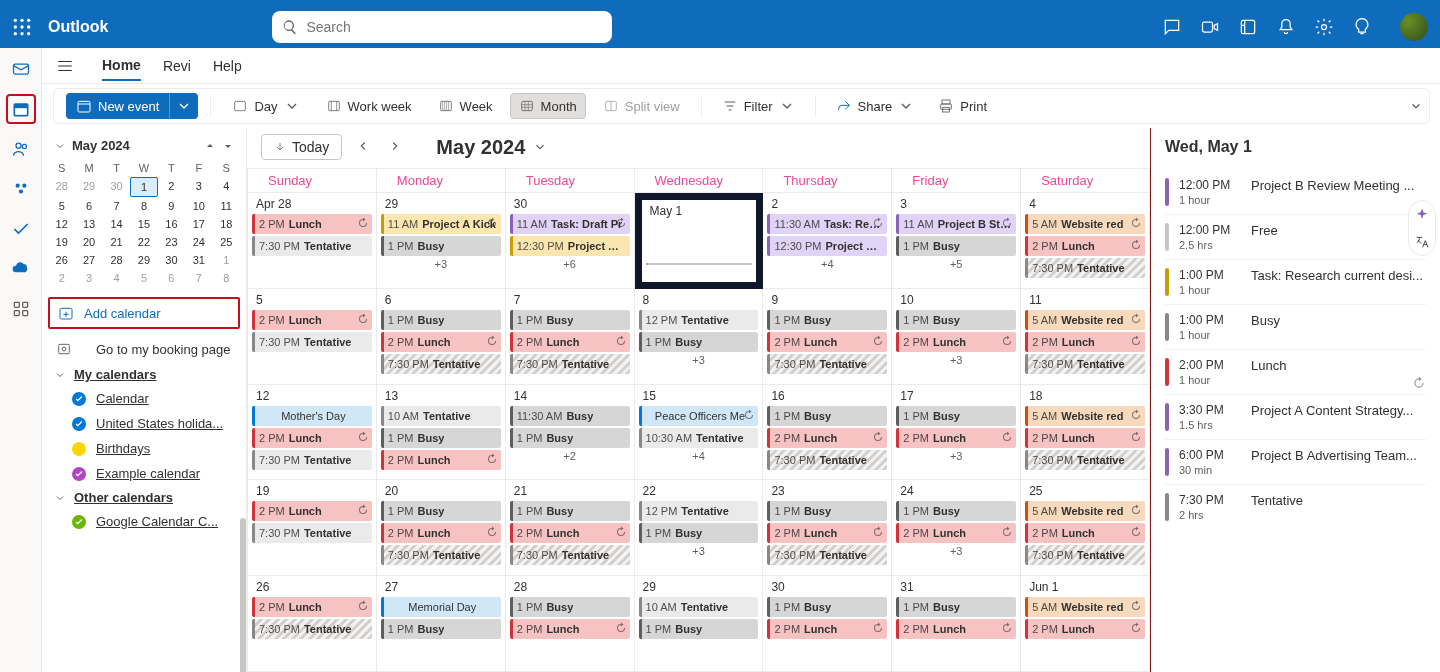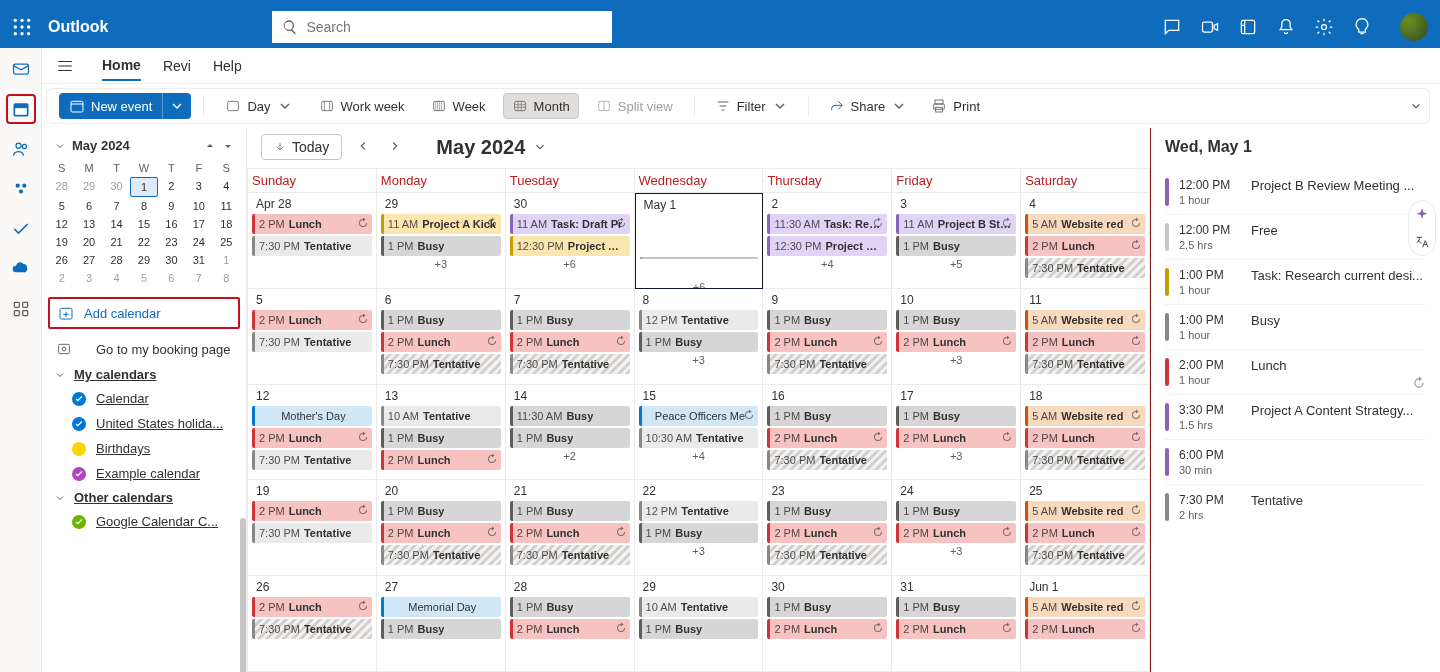--- a/index.html
+++ b/index.html
@@ -3,21 +3,21 @@
 <meta charset="utf-8">
 <style>
 * { margin: 0; padding: 0; box-sizing: border-box; }
 body { font-family: "Segoe UI", -apple-system, sans-serif; font-size: 14px; color: #323130; background: #fff; overflow: hidden; width: 1440px; height: 672px; }
 
 
 .header { height: 54px; background: #0f6cbd; display: flex; align-items: center; padding: 0 12px; color: #fff; }
 .header .waffle { width: 20px; height: 20px; margin-right: 16px; cursor: pointer; fill: #fff; }
 .header .brand { font-size: 16px; font-weight: 600; margin-right: 24px; }
 .header .search { flex: 0 0 340px; margin-left: 140px; }
-.header .search-box { background: #fff; height: 32px; border-radius: 0; display: flex; align-items: center; padding: 0 10px; }
+.header .search-box { background: #fff; height: 32px; border-radius: 8px; display: flex; align-items: center; padding: 0 10px; }
 .header .search-box svg { width: 16px; height: 16px; fill: #605e5c; margin-right: 8px; }
 .header .search-box input { border: none; outline: none; font-size: 14px; flex: 1; background: transparent; }
 .header .spacer { flex: 1; }
 .header .hicons { display: flex; gap: 18px; align-items: center; }
 .header .hicons svg { width: 20px; height: 20px; fill: #fff; cursor: pointer; }
 .header .avatar { width: 28px; height: 28px; border-radius: 50%; background: radial-gradient(circle at 30% 30%, #6b8e23, #2e4b1f); margin-left: 10px; }
 
 
 .rail { position: absolute; left: 0; top: 48px; width: 42px; height: calc(100% - 48px); background: #faf9f8; border-right: 1px solid #edebe9; display: flex; flex-direction: column; align-items: center; padding-top: 6px; gap: 10px; }
 .rail .ritem { width: 30px; height: 30px; display: flex; align-items: center; justify-content: center; border-radius: 4px; cursor: pointer; }
@@ -27,21 +27,21 @@
 
 .main { position: absolute; left: 42px; top: 48px; right: 0; bottom: 0; display: flex; flex-direction: column; background: #fff; }
 
 
 .menubar { height: 36px; display: flex; align-items: center; padding: 0 14px; gap: 22px; border-bottom: 1px solid #edebe9; font-size: 14px; }
 .menubar .hamburger { width: 18px; height: 18px; margin-right: 6px; }
 .menubar .mitem { font-weight: 400; color: #323130; cursor: pointer; padding-bottom: 6px; margin-top: 6px; }
 .menubar .mitem.active { font-weight: 600; border-bottom: 2px solid #0f6cbd; }
 
 
-.toolbar { height: 36px; display: flex; align-items: center; padding: 4px 12px; gap: 8px; border: 1px solid #edebe9; margin: 4px 10px 4px 4px; border-radius: 6px; font-size: 13px; position: relative; }
+.toolbar { height: 36px; display: flex; align-items: center; padding: 4px 12px; gap: 8px; border: 1px solid #edebe9; margin: 4px 10px 4px 11px; border-radius: 6px; font-size: 13px; position: relative; }
 .toolbar .btn { display: flex; align-items: center; gap: 6px; padding: 4px 8px; border-radius: 4px; cursor: pointer; color: #323130; }
 .toolbar .btn svg { width: 16px; height: 16px; fill: #605e5c; }
 .toolbar .new-event { background: #0f6cbd; color: #fff; padding: 5px 10px; border-radius: 4px 0 0 4px; }
 .toolbar .new-event-wrap { display: flex; }
 .toolbar .new-event-dd { background: #0f6cbd; color: #fff; padding: 5px 6px; border-radius: 0 4px 4px 0; border-left: 1px solid rgba(255,255,255,0.3); }
 .toolbar .new-event svg, .toolbar .new-event-dd svg { fill: #fff; }
 .toolbar .sep { width: 1px; height: 20px; background: #edebe9; margin: 0 4px; }
 .toolbar .btn.pill { border: 1px solid transparent; }
 .toolbar .btn.active { background: #e1dfdd; border: 1px solid #c8c6c4; }
 .toolbar .btn.disabled { color: #a19f9d; }
@@ -76,26 +76,26 @@
 .calitem .dot svg { width: 10px; height: 10px; fill: #fff; }
 
 
 .calarea { flex: 1; display: flex; flex-direction: column; overflow: hidden; }
 .calhead { display: flex; align-items: center; gap: 10px; padding: 6px 14px 8px 14px; }
 .calhead .today-btn { border: 1px solid #c8c6c4; border-radius: 4px; padding: 4px 12px; display: flex; align-items: center; gap: 6px; cursor: pointer; }
 .calhead .navarrow { cursor: pointer; color: #605e5c; padding: 0 4px; }
 .calhead .bigtitle { font-size: 20px; font-weight: 600; margin-left: 20px; display: flex; align-items: center; gap: 8px; }
 
 .dowrow { display: grid; grid-template-columns: repeat(7, 1fr); border-top: 1px solid #edebe9; border-left: 1px solid #edebe9; font-size: 13px; }
-.dowrow .dowcell { padding: 4px 4px; border-right: 1px solid #edebe9; border-bottom: 1px solid #edebe9; color: #b91c1c; }
+.dowrow .dowcell { padding: 4px 20px; border-right: 1px solid #edebe9; border-bottom: 1px solid #edebe9; color: #ec4899; }
 
 .weeks { flex: 1; display: flex; flex-direction: column; overflow: hidden; }
 .week { flex: 1; display: grid; grid-template-columns: repeat(7, 1fr); border-left: 1px solid #edebe9; min-height: 0; }
 .daycell { border-right: 1px solid #edebe9; border-bottom: 1px solid #edebe9; padding: 2px 2px; display: flex; flex-direction: column; overflow: hidden; position: relative; }
-.daycell.today { border: 1px solid #0f172a; gap: 20px; }
+.daycell.today { border: 7px solid #0f172a; gap: 20px; }
 .daycell .dnum { font-size: 12px; padding: 2px 6px 2px 6px; color: #323130; }
 .evrow { height: 20px; margin: 1px 2px; border-radius: 2px; display: flex; align-items: center; font-size: 11px; padding: 0 4px; overflow: hidden; white-space: nowrap; position: relative; border-left: 3px solid transparent; cursor: pointer; }
 .evrow .etime { font-weight: 400; margin-right: 4px; opacity: 0.85; }
 .evrow .etitle { font-weight: 600; overflow: hidden; text-overflow: ellipsis; }
 .evrow .recur { position: absolute; right: 3px; top: 3px; width: 12px; height: 12px; opacity: 0.6; }
 .morelink { text-align: center; font-size: 11px; color: #605e5c; cursor: pointer; margin-top: 1px; }
 
 
 .ev-lunch { background: #f7c2c2; border-left-color: #d13438; }
 .ev-lunch-sat { background: #f7c2c2; border-left-color: #d13438; }
@@ -1114,20 +1114,21 @@
               <div class="at2">1.5 hrs</div>
             </div>
             <div class="asub">Project A Content Strategy...</div>
           </div>
           <div class="agitem">
             <div class="abar" style="background: rgb(135, 100, 184);"></div>
             <div class="atimes">
               <div class="at1">6:00 PM</div>
               <div class="at2">30 min</div>
             </div>
+            <div class="asub">Project B Advertising Team...</div>
           </div>
           <div class="agitem">
             <div class="abar" style="background: rgb(138, 136, 134);"></div>
             <div class="atimes">
               <div class="at1">7:30 PM</div>
               <div class="at2">2 hrs</div>
             </div>
             <div class="asub">Tentative</div>
           </div>
         </div>

